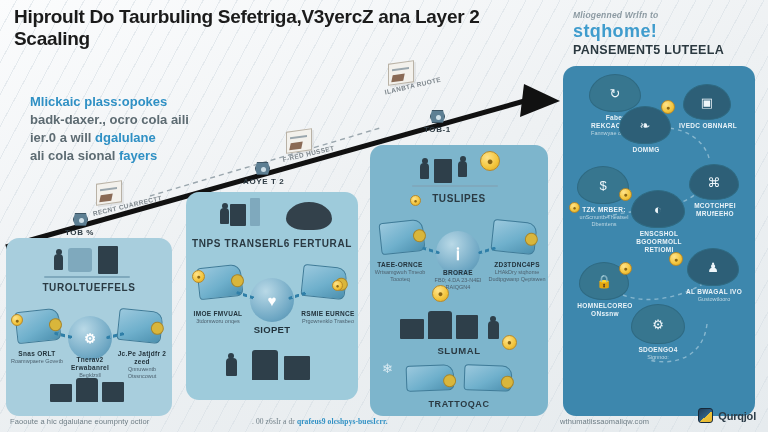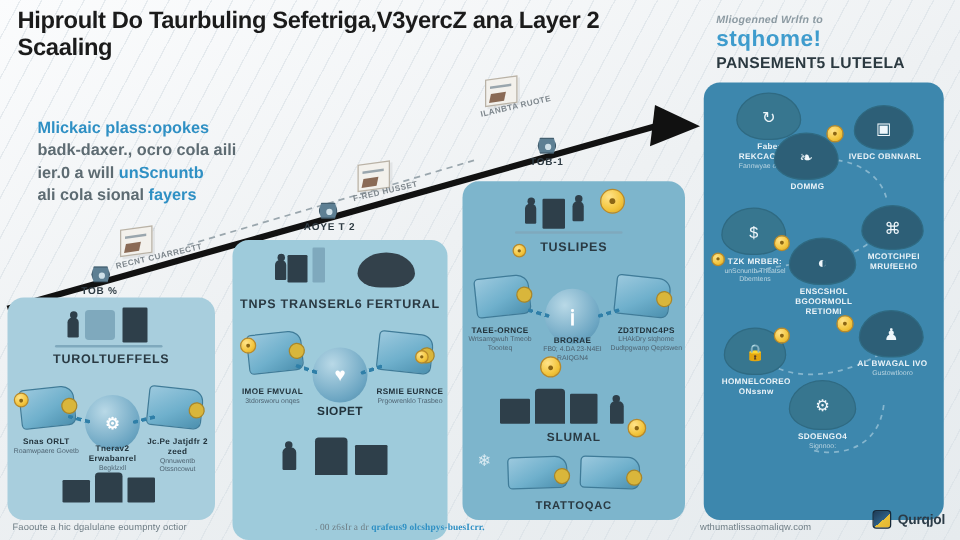--- a/index.html
+++ b/index.html
@@ -131,21 +131,21 @@
 </head>
 <body>
 
 <div id="stage">
 
   <div class="title">Hiproult Do Taurbuling Sefetriga,V3yercZ ana Layer 2 Scaaling</div>
 
   <div class="subtitle">
     <div><span class="hl">Mlickaic plass:opokes</span></div>
     <div>badk-daxer., ocro cola aili</div>
-    <div><span>ier.0 a will </span><span class="hl">unScnuntb</span></div>
+    <div><span>ier.0 a will </span><span class="hl">dgalulane</span></div>
     <div><span>ali cola sional </span><span class="hl">fayers</span></div>
   </div>
 
   <div class="kicker-wrap">
     <div class="kicker-small">Mliogenned Wrlfn to</div>
     <div class="kicker-big">stqhome!</div>
     <div class="kicker-sub">PANSEMENT5 LUTEELA</div>
   </div>
 
   <svg class="arrow-svg" viewBox="0 0 768 432">
@@ -201,21 +201,21 @@
     <div class="blob-label" style="left:108px; top:112px; width:56px;">
       <b>Jc.Pe Jatjdfr 2 zeed</b>
       <span>Qnnuwentb Otssncowut</span>
     </div>
 
     <div class="bldg" style="left:44px; top:146px; width:22px; height:18px;"></div>
     <div class="bldg" style="left:70px; top:140px; width:22px; height:24px; border-radius:3px 3px 0 0;"></div>
     <div class="bldg" style="left:96px; top:144px; width:22px; height:20px;"></div>
   </div>
 
-  <div class="card" style="left:186px; top:192px; width:172px; height:240px; background:#9ecbdb;">
+  <div class="card" style="left:186px; top:192px; width:172px; height:208px; background:#9ecbdb;">
     <div class="bldg" style="left:44px; top:12px; width:16px; height:22px;"></div>
     <div class="bldg lt" style="left:64px; top:6px; width:10px; height:28px;"></div>
     <div class="person" style="left:34px; top:16px;"></div>
     <div style="position:absolute; left:100px; top:10px; width:46px; height:28px; background:#33414b; border-radius:50% 50% 40% 40%/60% 60% 40% 40%;"></div>
     <div class="card-title" style="top:46px;">TNPS TRANSERL6 FERTURAL</div>
 
     <div class="wallet" style="left:12px; top:74px;"></div>
     <div class="sphere" style="left:64px; top:86px;">♥</div>
     <div class="wallet" style="left:116px; top:74px; transform:rotate(6deg);"></div>
     <div class="chain" style="left:50px; top:102px; width:20px; transform:rotate(18deg);"></div>

